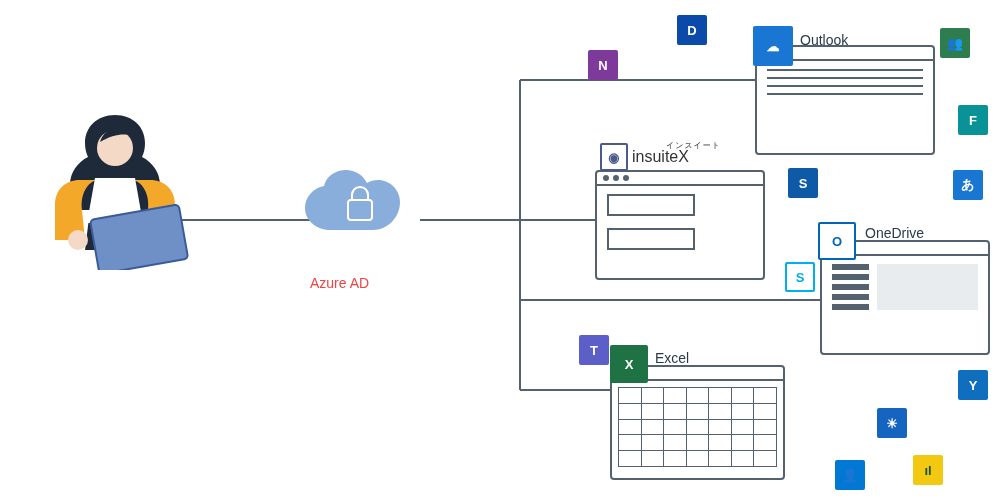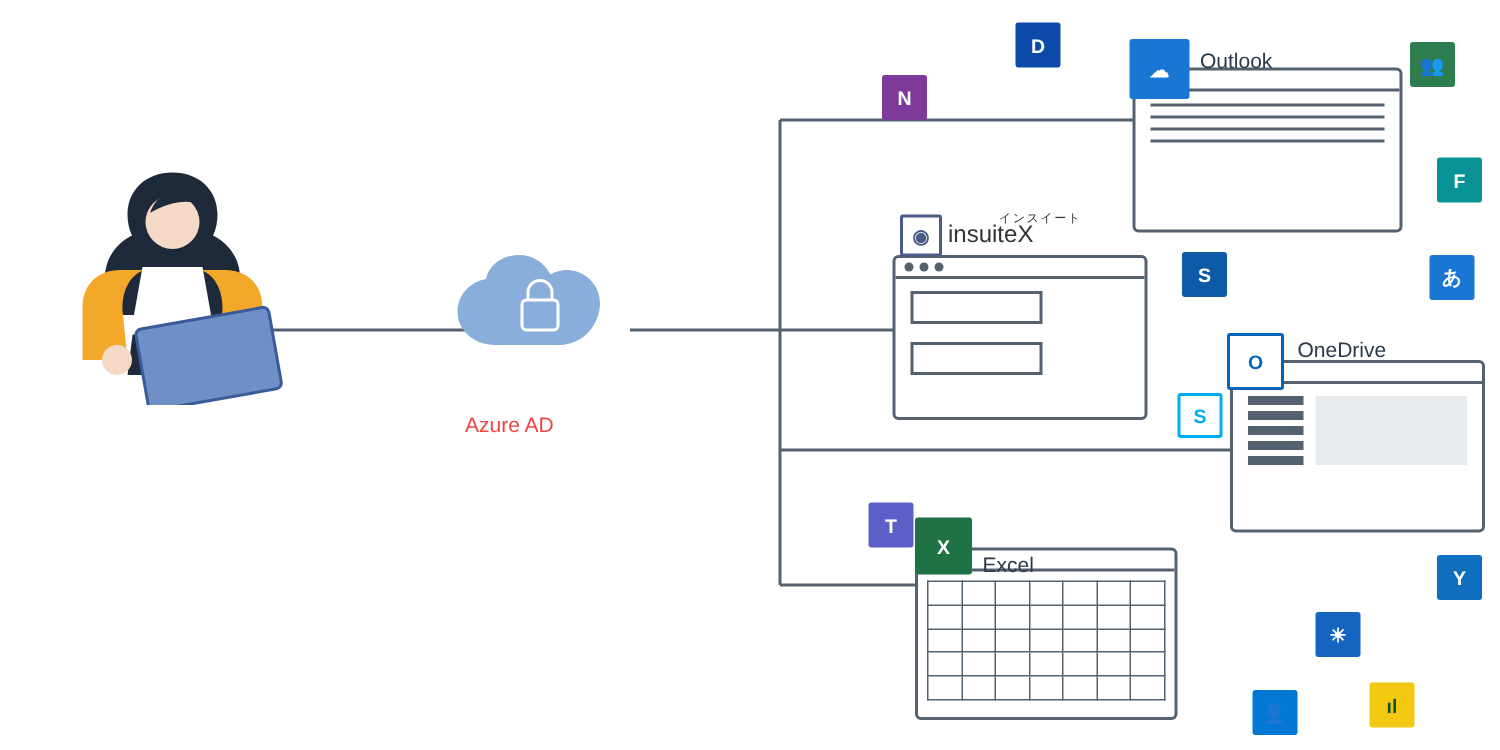--- a/index.html
+++ b/index.html
@@ -170,21 +170,21 @@
             <td></td>
             <td></td>
             <td></td>
             <td></td>
             <td></td>
           </tr>
         </tbody>
       </table>
   </div>
 </div>
-<div class="label" style="left:655px;top:368px">Excel</div>
+<div class="label" style="left:655px;top:350px">Excel</div>
 
 <div class="app-icon" style="left: 677px; top: 15px; background: rgb(11, 74, 168);">D</div>
 <div class="app-icon" style="left: 588px; top: 50px; background: rgb(125, 58, 154);">N</div>
 <div class="app-icon" style="left: 753px; top: 26px; width: 40px; height: 40px; background: rgb(25, 118, 210);">☁</div>
 <div class="app-icon" style="left: 940px; top: 28px; background: rgb(46, 125, 79);">👥</div>
 <div class="app-icon" style="left: 958px; top: 105px; background: rgb(10, 147, 150);">F</div>
 <div class="app-icon" style="left: 788px; top: 168px; background: rgb(14, 90, 167);">S</div>
 <div class="app-icon" style="left: 953px; top: 170px; background: rgb(25, 118, 210);">あ</div>
 <div class="app-icon" style="left: 785px; top: 262px; background: rgb(255, 255, 255); color: rgb(0, 175, 240); border: 2px solid rgb(0, 175, 240);">S</div>
 <div class="app-icon" style="left: 579px; top: 335px; background: rgb(91, 95, 199);">T</div>

